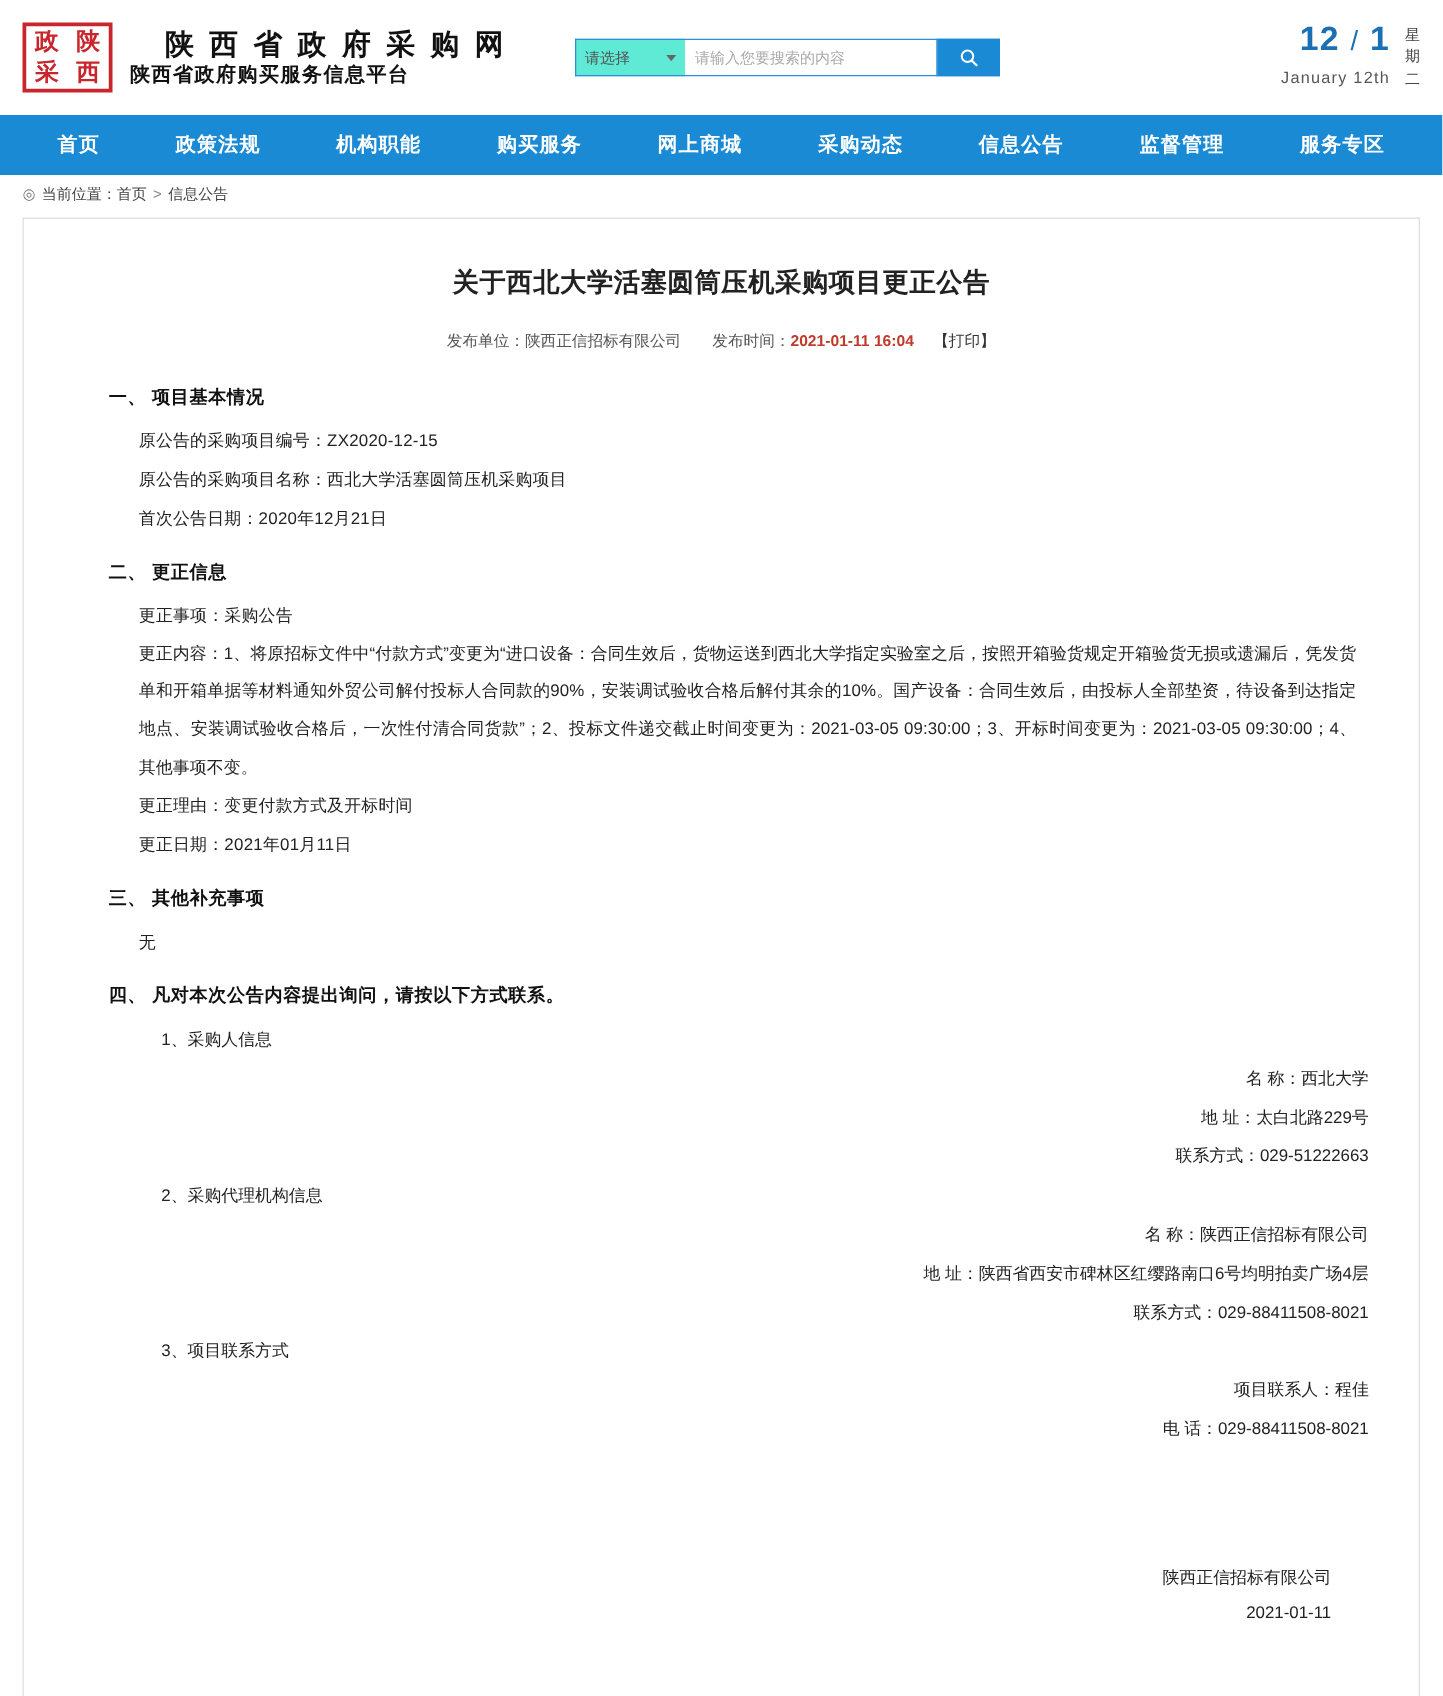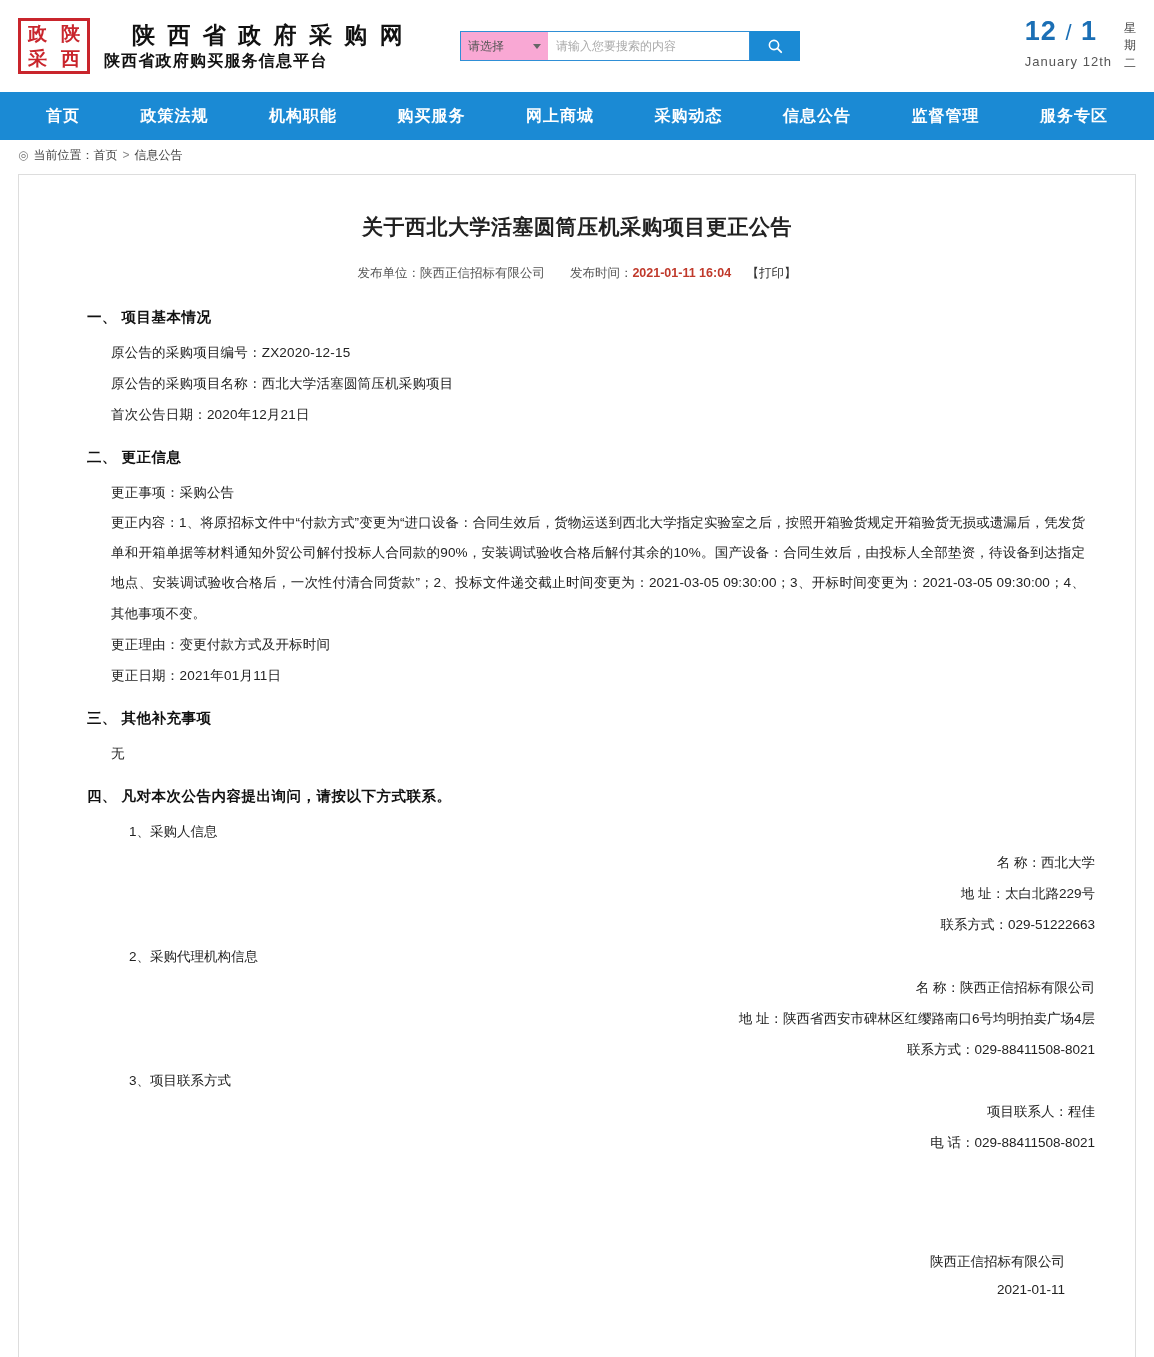--- a/index.html
+++ b/index.html
@@ -49,21 +49,21 @@
     position: absolute;
     left: 460px; top: 31px;
     display: flex;
     align-items: stretch;
     height: 30px;
   }
   .search-select {
     width: 88px;
     border: 1px solid #2f8fd6;
     border-right: none;
-    background: #f9a8d4;
+    background: #5eead4;
     font-size: 12px;
     color: #555;
     display: flex;
     align-items: center;
     justify-content: space-between;
     padding: 0 7px;
   }
   .caret-down {
     width: 0; height: 0;
     border-left: 4px solid transparent;
@@ -103,21 +103,21 @@
     line-height: 1;
     letter-spacing: 1px;
   }
   .date-nums .sep { font-weight: normal; font-size: 22px; color: #1b6fb5; }
   .date-sub {
     margin-top: 9px;
     font-size: 13px;
     color: #555;
     letter-spacing: 1px;
   }
-  .date-left { }
+  .date-left { text-align: right; }
   .date-week {
     margin-left: 12px;
     font-size: 12px;
     color: #444;
     line-height: 1.45;
     text-align: center;
     padding-top: 2px;
   }
 
   

